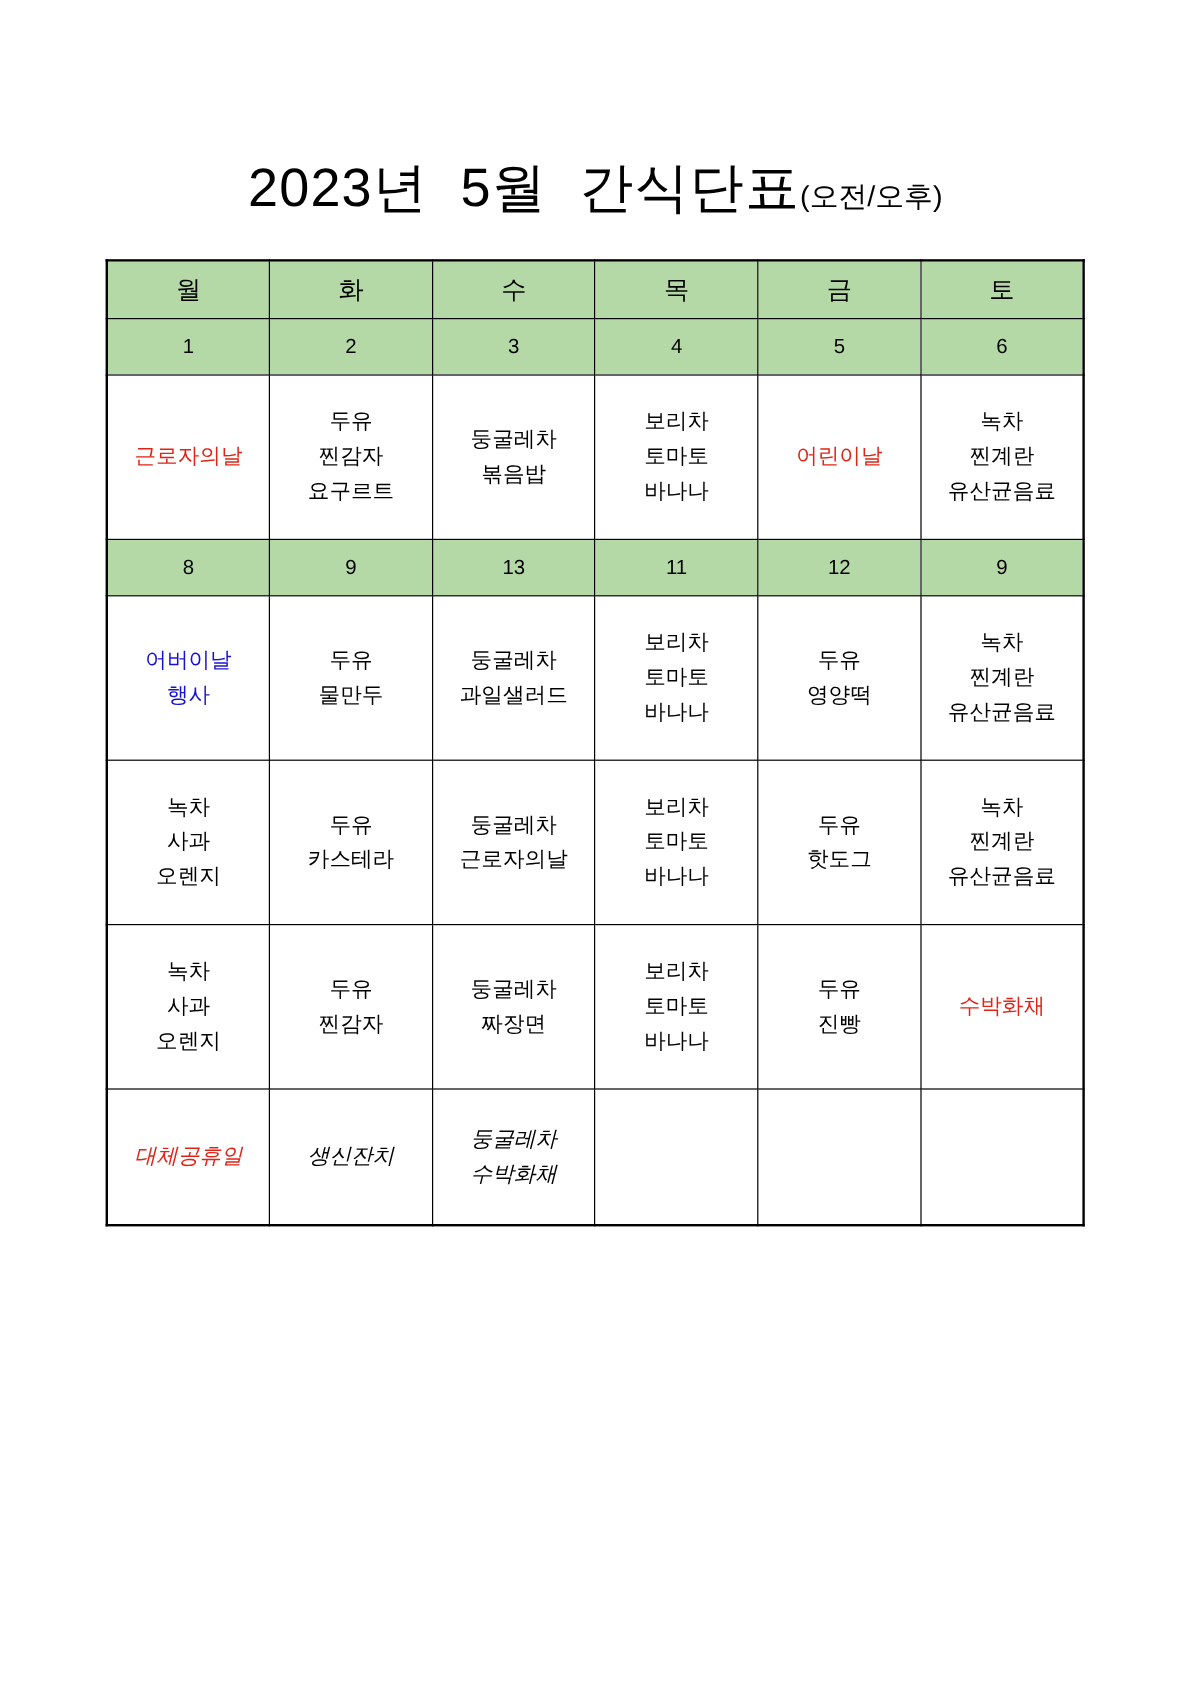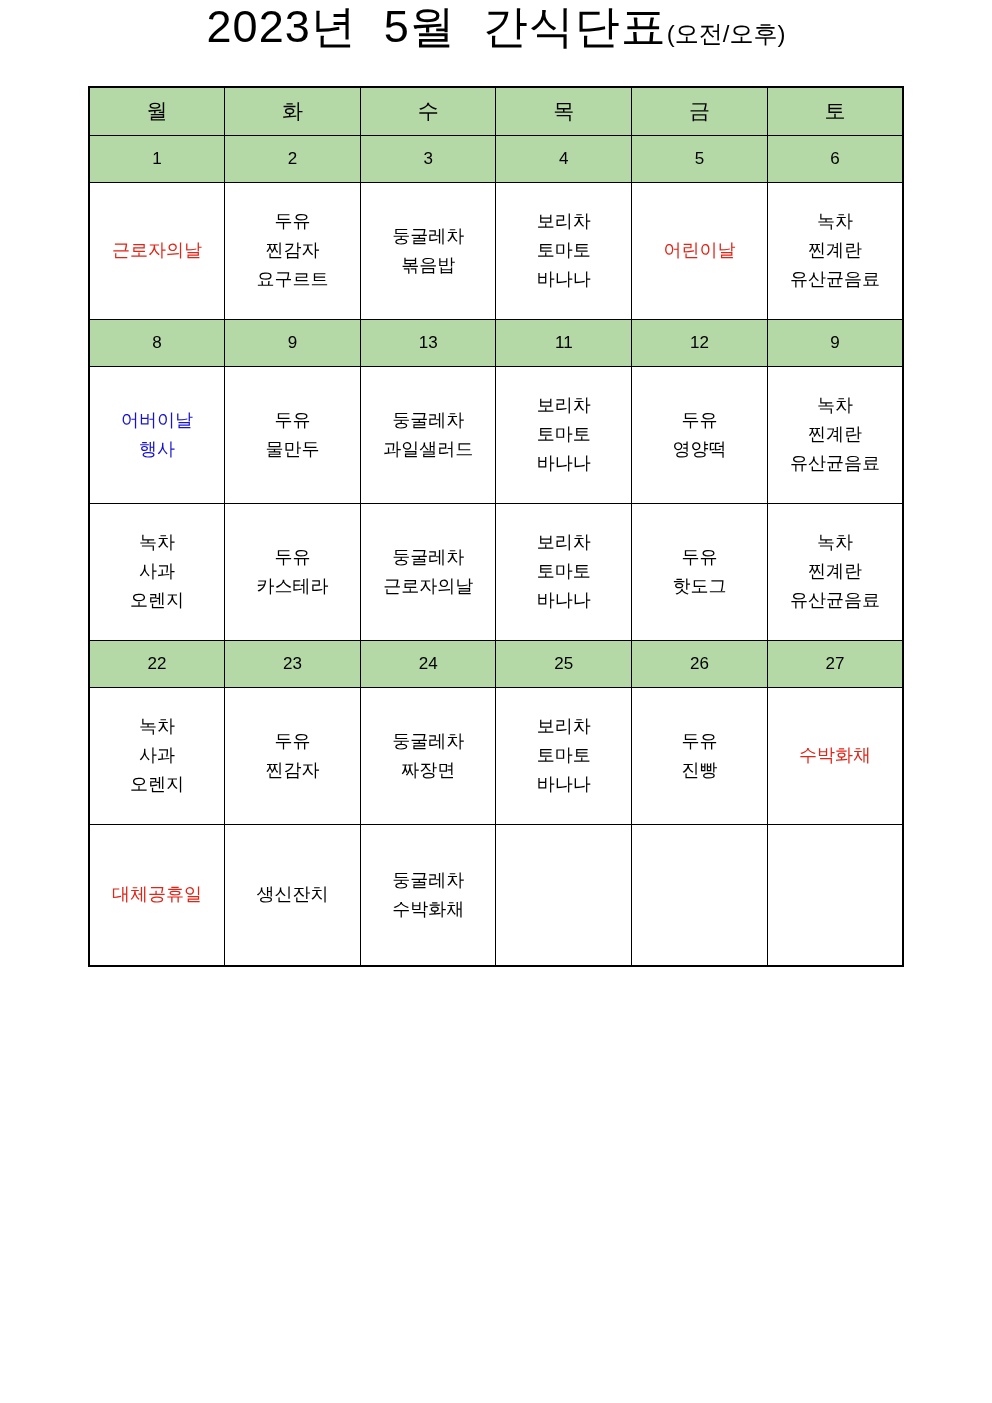--- a/index.html
+++ b/index.html
@@ -11,20 +11,21 @@
   }
   .page {
     position: relative;
     width: 992px;
     height: 1403px;
     background: #ffffff;
     overflow: hidden;
   }
   .title {
     margin: 0;
+    padding-top: 130px;
     text-align: center;
     font-weight: 400;
     font-size: 45px;
     line-height: 1.2;
     white-space: pre;
     letter-spacing: 1px;
   }
   .title-suffix {
     font-size: 24px;
     letter-spacing: 0;
@@ -39,21 +40,21 @@
   table.menu-table td {
     border: 1px solid #000;
     text-align: center;
     vertical-align: middle;
     padding: 0;
     overflow: hidden;
   }
   tr.row-weekdays { height: 48px; }
   tr.row-dates    { height: 47px; }
   tr.row-menu     { height: 137px; }
-  tr.row-menu-last{ height: 142px; }
+  tr.row-menu-last{ height: 114px; font-style: italic; }
   td.bg-green { background: var(--green, #b5d9a6); }
   td.weekday-cell { font-size: 21px; }
   td.date-cell    { font-size: 17px; }
   td.menu-cell    { font-size: 18px; line-height: 29px; }
   .t-red  { color: var(--red, #e02517); }
   .t-blue { color: var(--blue, #1612ce); }
 </style>
 </head>
 <body>
 
@@ -164,28 +165,20 @@
           <td class="menu-cell">
             <div>두유</div>
             <div>핫도그</div>
           </td>
           <td class="menu-cell">
             <div>녹차</div>
             <div>찐계란</div>
             <div>유산균음료</div>
           </td>
         </tr>
-        <tr class="row-dates">
-          <td class="bg-green date-cell">22</td>
-          <td class="bg-green date-cell">23</td>
-          <td class="bg-green date-cell">24</td>
-          <td class="bg-green date-cell">25</td>
-          <td class="bg-green date-cell">26</td>
-          <td class="bg-green date-cell">27</td>
-        </tr>
         <tr class="row-menu">
           <td class="menu-cell">
             <div>녹차</div>
             <div>사과</div>
             <div>오렌지</div>
           </td>
           <td class="menu-cell">
             <div>두유</div>
             <div>찐감자</div>
           </td>

